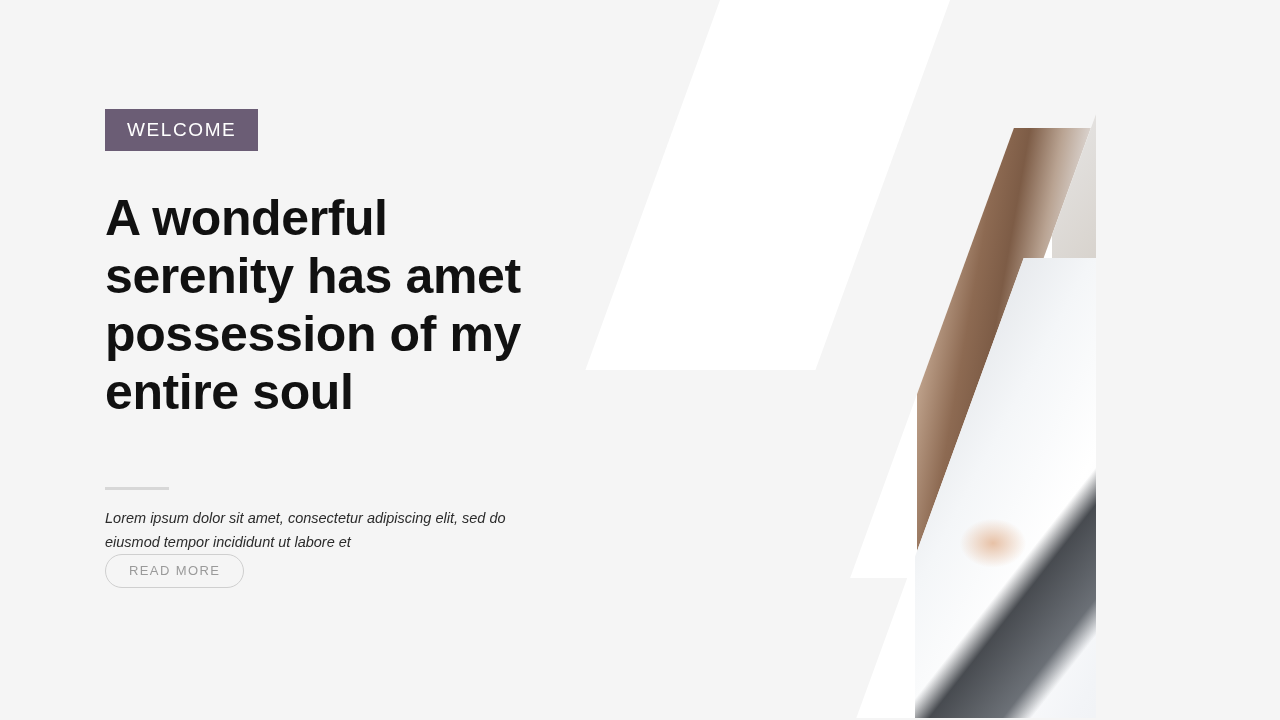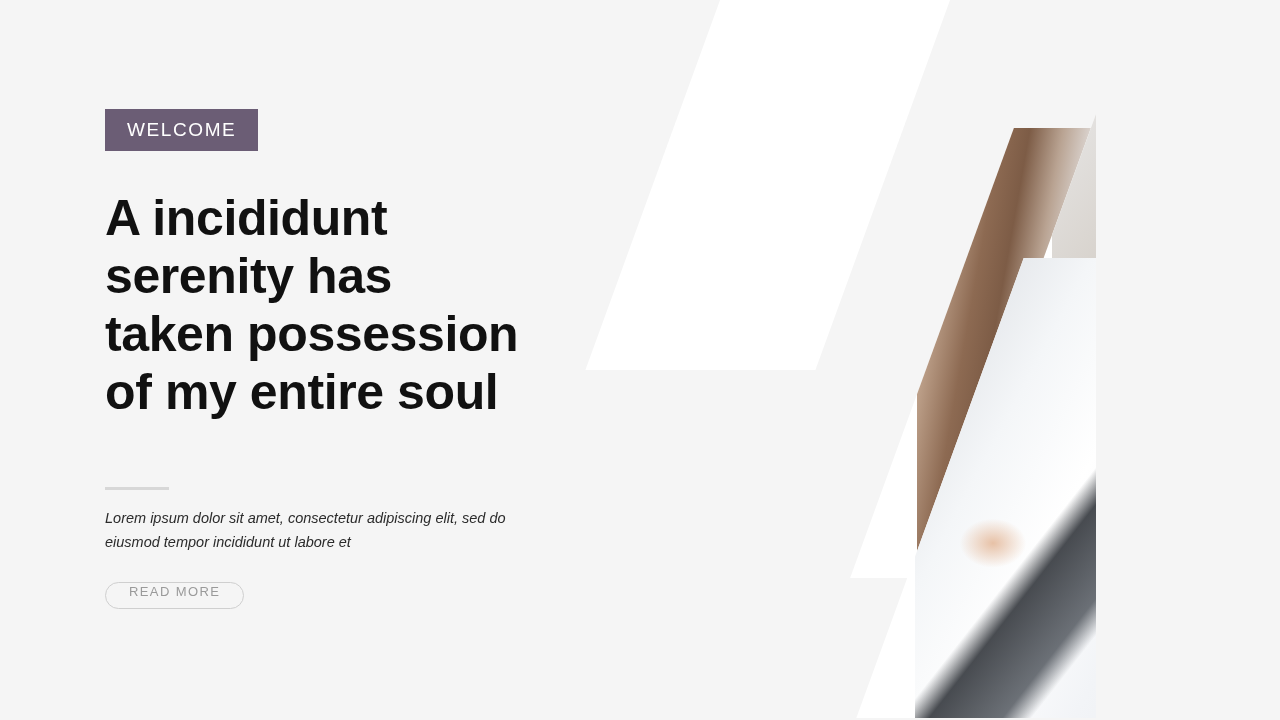--- a/index.html
+++ b/index.html
@@ -65,29 +65,28 @@
   .lede {
     margin-top: 16px;
     font-size: 14.5px;
     font-style: italic;
     line-height: 24px;
     color: #2b2b2b;
     max-width: 420px;
   }
 
   .cta {
-    margin-top: 28px;
     display: inline-block;
     border: 1px solid #cfcfcf;
     border-radius: 999px;
     background: transparent;
     color: #9a9a9a;
     font-size: 13px;
     letter-spacing: 1.4px;
-    padding: 2px 23px 10px 23px;
+    padding: 9px 23px 10px 23px;
     line-height: 1;
     cursor: pointer;
     font-family: "Liberation Sans", sans-serif;
   }
 
   
   .collage {
     position: absolute;
     left: 640px;
     top: 0;
@@ -183,21 +182,21 @@
 </style>
 </head>
 <body>
 
 <div class="slide">
 
   <div class="content">
 
     <div class="badge">WELCOME</div>
 
-    <h1 class="headline">A incididunt serenity has taken possession of my entire soul</h1>
+    <h1 class="headline">A wonderful serenity has amet possession of my entire soul</h1>
 
     <div class="divider"></div>
 
     <p class="lede">Lorem ipsum dolor sit amet, consectetur adipiscing elit, sed do eiusmod tempor incididunt ut labore et</p>
 
     <button class="cta">READ MORE</button>
   </div>
 
   <div class="collage">
 

